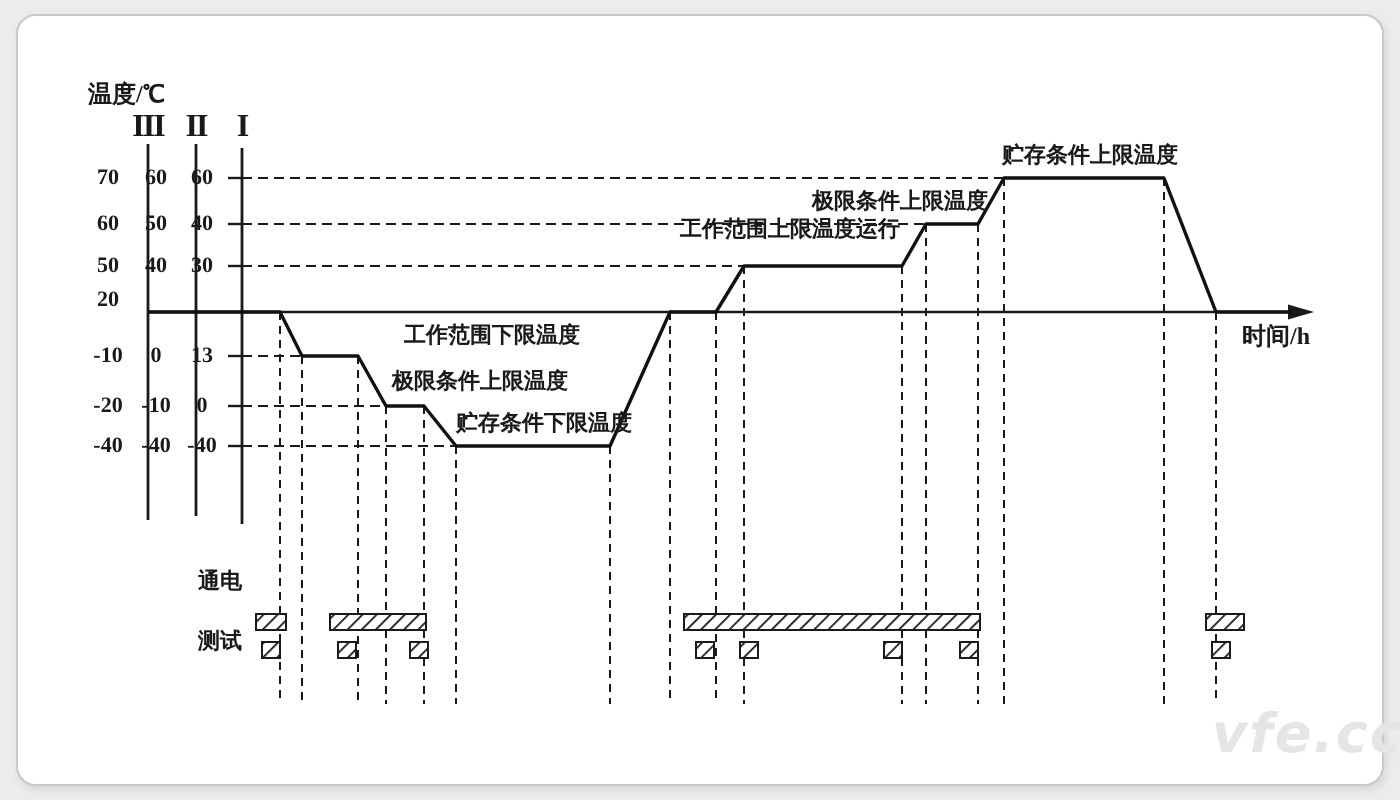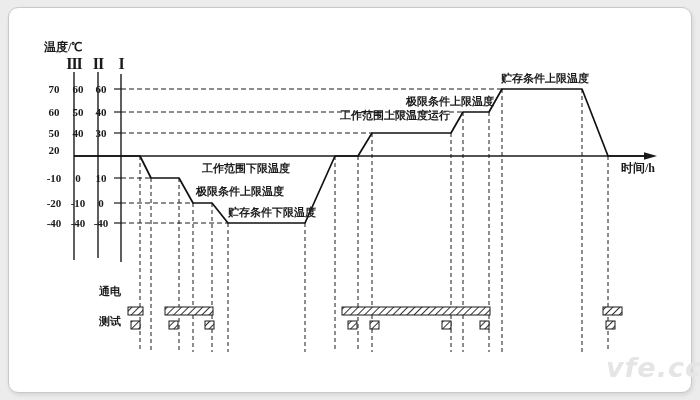--- a/index.html
+++ b/index.html
@@ -128,21 +128,21 @@
 <span class="lbl num" style="left:85px;top:105px;">40</span>
 
 <span class="lbl num" style="left:38px;top:126px;">50</span>
 <span class="lbl num" style="left:62px;top:126px;">40</span>
 <span class="lbl num" style="left:85px;top:126px;">30</span>
 
 <span class="lbl num" style="left:38px;top:143px;">20</span>
 
 <span class="lbl num" style="left:38px;top:171px;">-10</span>
 <span class="lbl num" style="left:62px;top:171px;">0</span>
-<span class="lbl num" style="left:85px;top:171px;">10</span>
+<span class="lbl num" style="left:85px;top:171px;">13</span>
 
 <span class="lbl num" style="left:38px;top:196px;">-20</span>
 <span class="lbl num" style="left:62px;top:196px;">-10</span>
 <span class="lbl num" style="left:85px;top:196px;">0</span>
 
 <span class="lbl num" style="left:38px;top:216px;">-40</span>
 <span class="lbl num" style="left:62px;top:216px;">-40</span>
 <span class="lbl num" style="left:85px;top:216px;">-40</span>
 
 <span class="lbl cjk" style="left:154px;top:161px;margin-left:48px;">工作范围下限温度</span>

